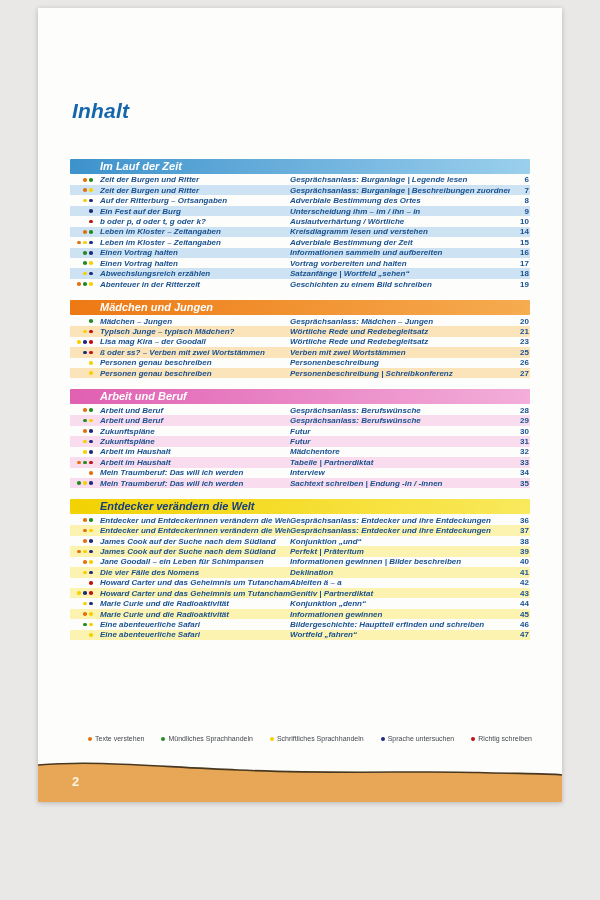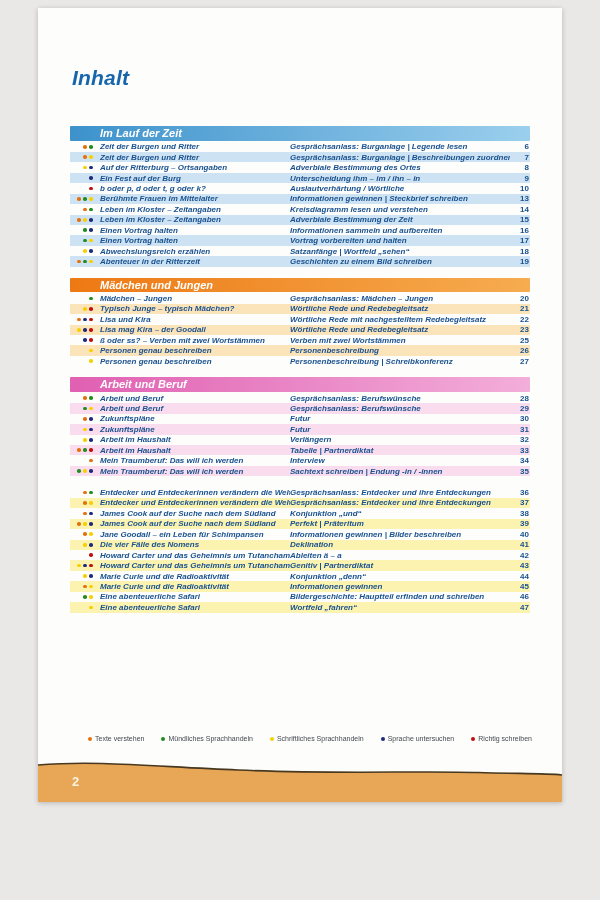--- a/index.html
+++ b/index.html
@@ -11,21 +11,21 @@
   }
   .page {
     position:relative;
     width:524px; height:794px;
     margin:8px auto 0;
     background:#fdfdfc;
     box-shadow:0 1px 5px rgba(0,0,0,.22);
   }
   .page-title {
     margin:0 0 0 34px;
-    padding-top:58px;
+    padding-top:91px;
     font-size:21px;
     font-weight:bold;
     font-style:italic;
     color:#1566ac;
     letter-spacing:.2px;
   }
   .toc { margin:9px 0 0 32px; width:460px; }
   .section { margin-bottom:11px; }
   .sec-header {
     height:14.5px; line-height:14.5px;
@@ -127,30 +127,20 @@
               <i class="dot" style="background: rgb(191, 17, 17);"></i>
             </span>
             <span class="rtitle">b oder p, d oder t, g oder k?</span>
             <span class="rdesc">Auslautverhärtung / Wörtliche</span>
             <span class="rpage">10</span>
           </div>
           <div class="row">
             <span class="dots">
               <i class="dot" style="background: rgb(228, 113, 14);"></i>
               <i class="dot" style="background: rgb(34, 139, 34);"></i>
-              <i class="dot" style="background: rgb(247, 208, 0);"></i>
-            </span>
-            <span class="rtitle">Berühmte Frauen im Mittelalter</span>
-            <span class="rdesc">Informationen gewinnen | Steckbrief schreiben</span>
-            <span class="rpage">13</span>
-          </div>
-          <div class="row">
-            <span class="dots">
-              <i class="dot" style="background: rgb(228, 113, 14);"></i>
-              <i class="dot" style="background: rgb(34, 139, 34);"></i>
             </span>
             <span class="rtitle">Leben im Kloster – Zeitangaben</span>
             <span class="rdesc">Kreisdiagramm lesen und verstehen</span>
             <span class="rpage">14</span>
           </div>
           <div class="row">
             <span class="dots">
               <i class="dot" style="background: rgb(228, 113, 14);"></i>
               <i class="dot" style="background: rgb(247, 208, 0);"></i>
               <i class="dot" style="background: rgb(31, 42, 125);"></i>
@@ -213,30 +203,20 @@
             <span class="dots">
               <i class="dot" style="background: rgb(247, 208, 0);"></i>
               <i class="dot" style="background: rgb(191, 17, 17);"></i>
             </span>
             <span class="rtitle">Typisch Junge – typisch Mädchen?</span>
             <span class="rdesc">Wörtliche Rede und Redebegleitsatz</span>
             <span class="rpage">21</span>
           </div>
           <div class="row">
             <span class="dots">
-              <i class="dot" style="background: rgb(228, 113, 14);"></i>
-              <i class="dot" style="background: rgb(31, 42, 125);"></i>
-              <i class="dot" style="background: rgb(191, 17, 17);"></i>
-            </span>
-            <span class="rtitle">Lisa und Kira</span>
-            <span class="rdesc">Wörtliche Rede mit nachgestelltem Redebegleitsatz</span>
-            <span class="rpage">22</span>
-          </div>
-          <div class="row">
-            <span class="dots">
               <i class="dot" style="background: rgb(247, 208, 0);"></i>
               <i class="dot" style="background: rgb(31, 42, 125);"></i>
               <i class="dot" style="background: rgb(191, 17, 17);"></i>
             </span>
             <span class="rtitle">Lisa mag Kira – der Goodall</span>
             <span class="rdesc">Wörtliche Rede und Redebegleitsatz</span>
             <span class="rpage">23</span>
           </div>
           <div class="row">
             <span class="dots">
@@ -303,21 +283,21 @@
             <span class="rtitle">Zukunftspläne</span>
             <span class="rdesc">Futur</span>
             <span class="rpage">31</span>
           </div>
           <div class="row">
             <span class="dots">
               <i class="dot" style="background: rgb(247, 208, 0);"></i>
               <i class="dot" style="background: rgb(31, 42, 125);"></i>
             </span>
             <span class="rtitle">Arbeit im Haushalt</span>
-            <span class="rdesc">Verlängern</span>
+            <span class="rdesc">Mädchentore</span>
             <span class="rpage">32</span>
           </div>
           <div class="row">
             <span class="dots">
               <i class="dot" style="background: rgb(228, 113, 14);"></i>
               <i class="dot" style="background: rgb(34, 139, 34);"></i>
               <i class="dot" style="background: rgb(191, 17, 17);"></i>
             </span>
             <span class="rtitle">Arbeit im Haushalt</span>
             <span class="rdesc">Tabelle | Partnerdiktat</span>
@@ -337,20 +317,21 @@
               <i class="dot" style="background: rgb(247, 208, 0);"></i>
               <i class="dot" style="background: rgb(31, 42, 125);"></i>
             </span>
             <span class="rtitle">Mein Traumberuf: Das will ich werden</span>
             <span class="rdesc">Sachtext schreiben | Endung -in / -innen</span>
             <span class="rpage">35</span>
           </div>
         </div>
       </div>
       <div class="section theme-yellow">
+        <div class="sec-header"><span>Entdecker verändern die Welt</span></div>
         <div class="rows">
           <div class="row">
             <span class="dots">
               <i class="dot" style="background: rgb(228, 113, 14);"></i>
               <i class="dot" style="background: rgb(34, 139, 34);"></i>
             </span>
             <span class="rtitle">Entdecker und Entdeckerinnen verändern die Welt</span>
             <span class="rdesc">Gesprächsanlass: Entdecker und ihre Entdeckungen</span>
             <span class="rpage">36</span>
           </div>

